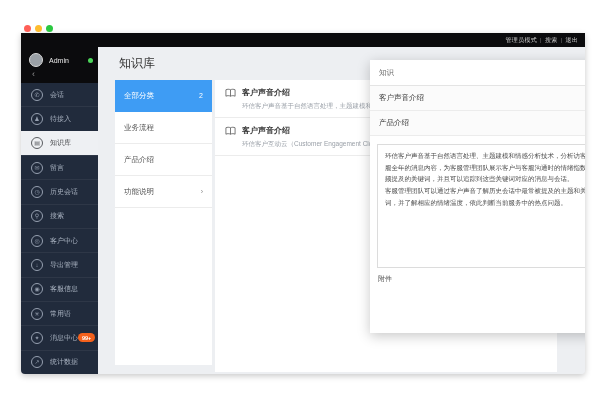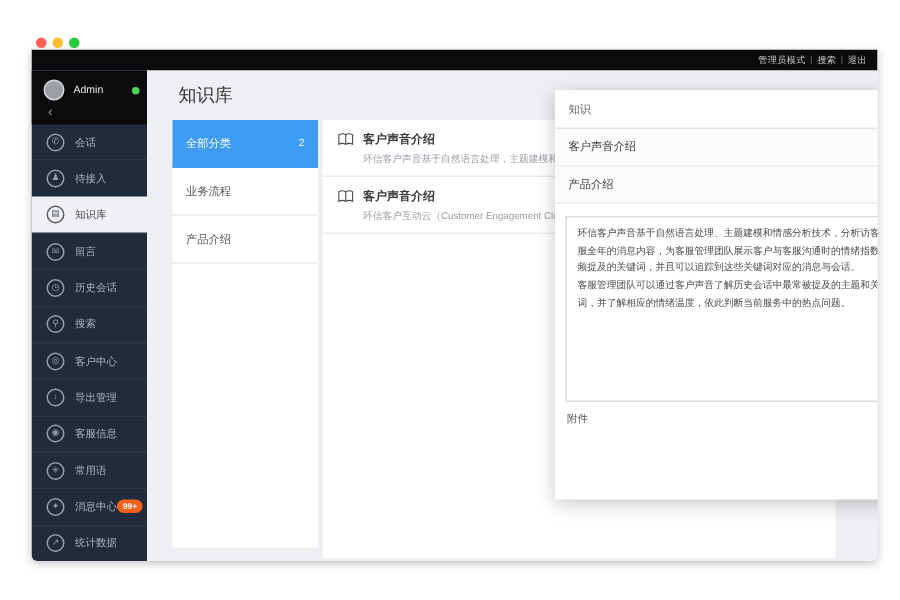--- a/index.html
+++ b/index.html
@@ -178,20 +178,24 @@
             <span class="cright">2</span>
           </div>
           <div class="citem">
             <span>业务流程</span>
             <span class="cright"></span>
           </div>
           <div class="citem">
             <span>产品介绍</span>
             <span class="cright"></span>
           </div>
+          <div class="citem">
+            <span>功能说明</span>
+            <span class="cright">›</span>
+          </div>
         </div>
 
         <div class="listpanel">
           <div class="article">
             <div class="atitle-row">
               <svg class="book" viewBox="0 0 24 20" fill="none" stroke="#4a4a4a" stroke-width="1.6">
                 <path d="M2 3c3-1.6 7-1.6 10 0 3-1.6 7-1.6 10 0v14c-3-1.6-7-1.6-10 0-3-1.6-7-1.6-10 0z"></path>
                 <path d="M12 3v14"></path>
               </svg>
               <span class="atitle">客户声音介绍</span>

